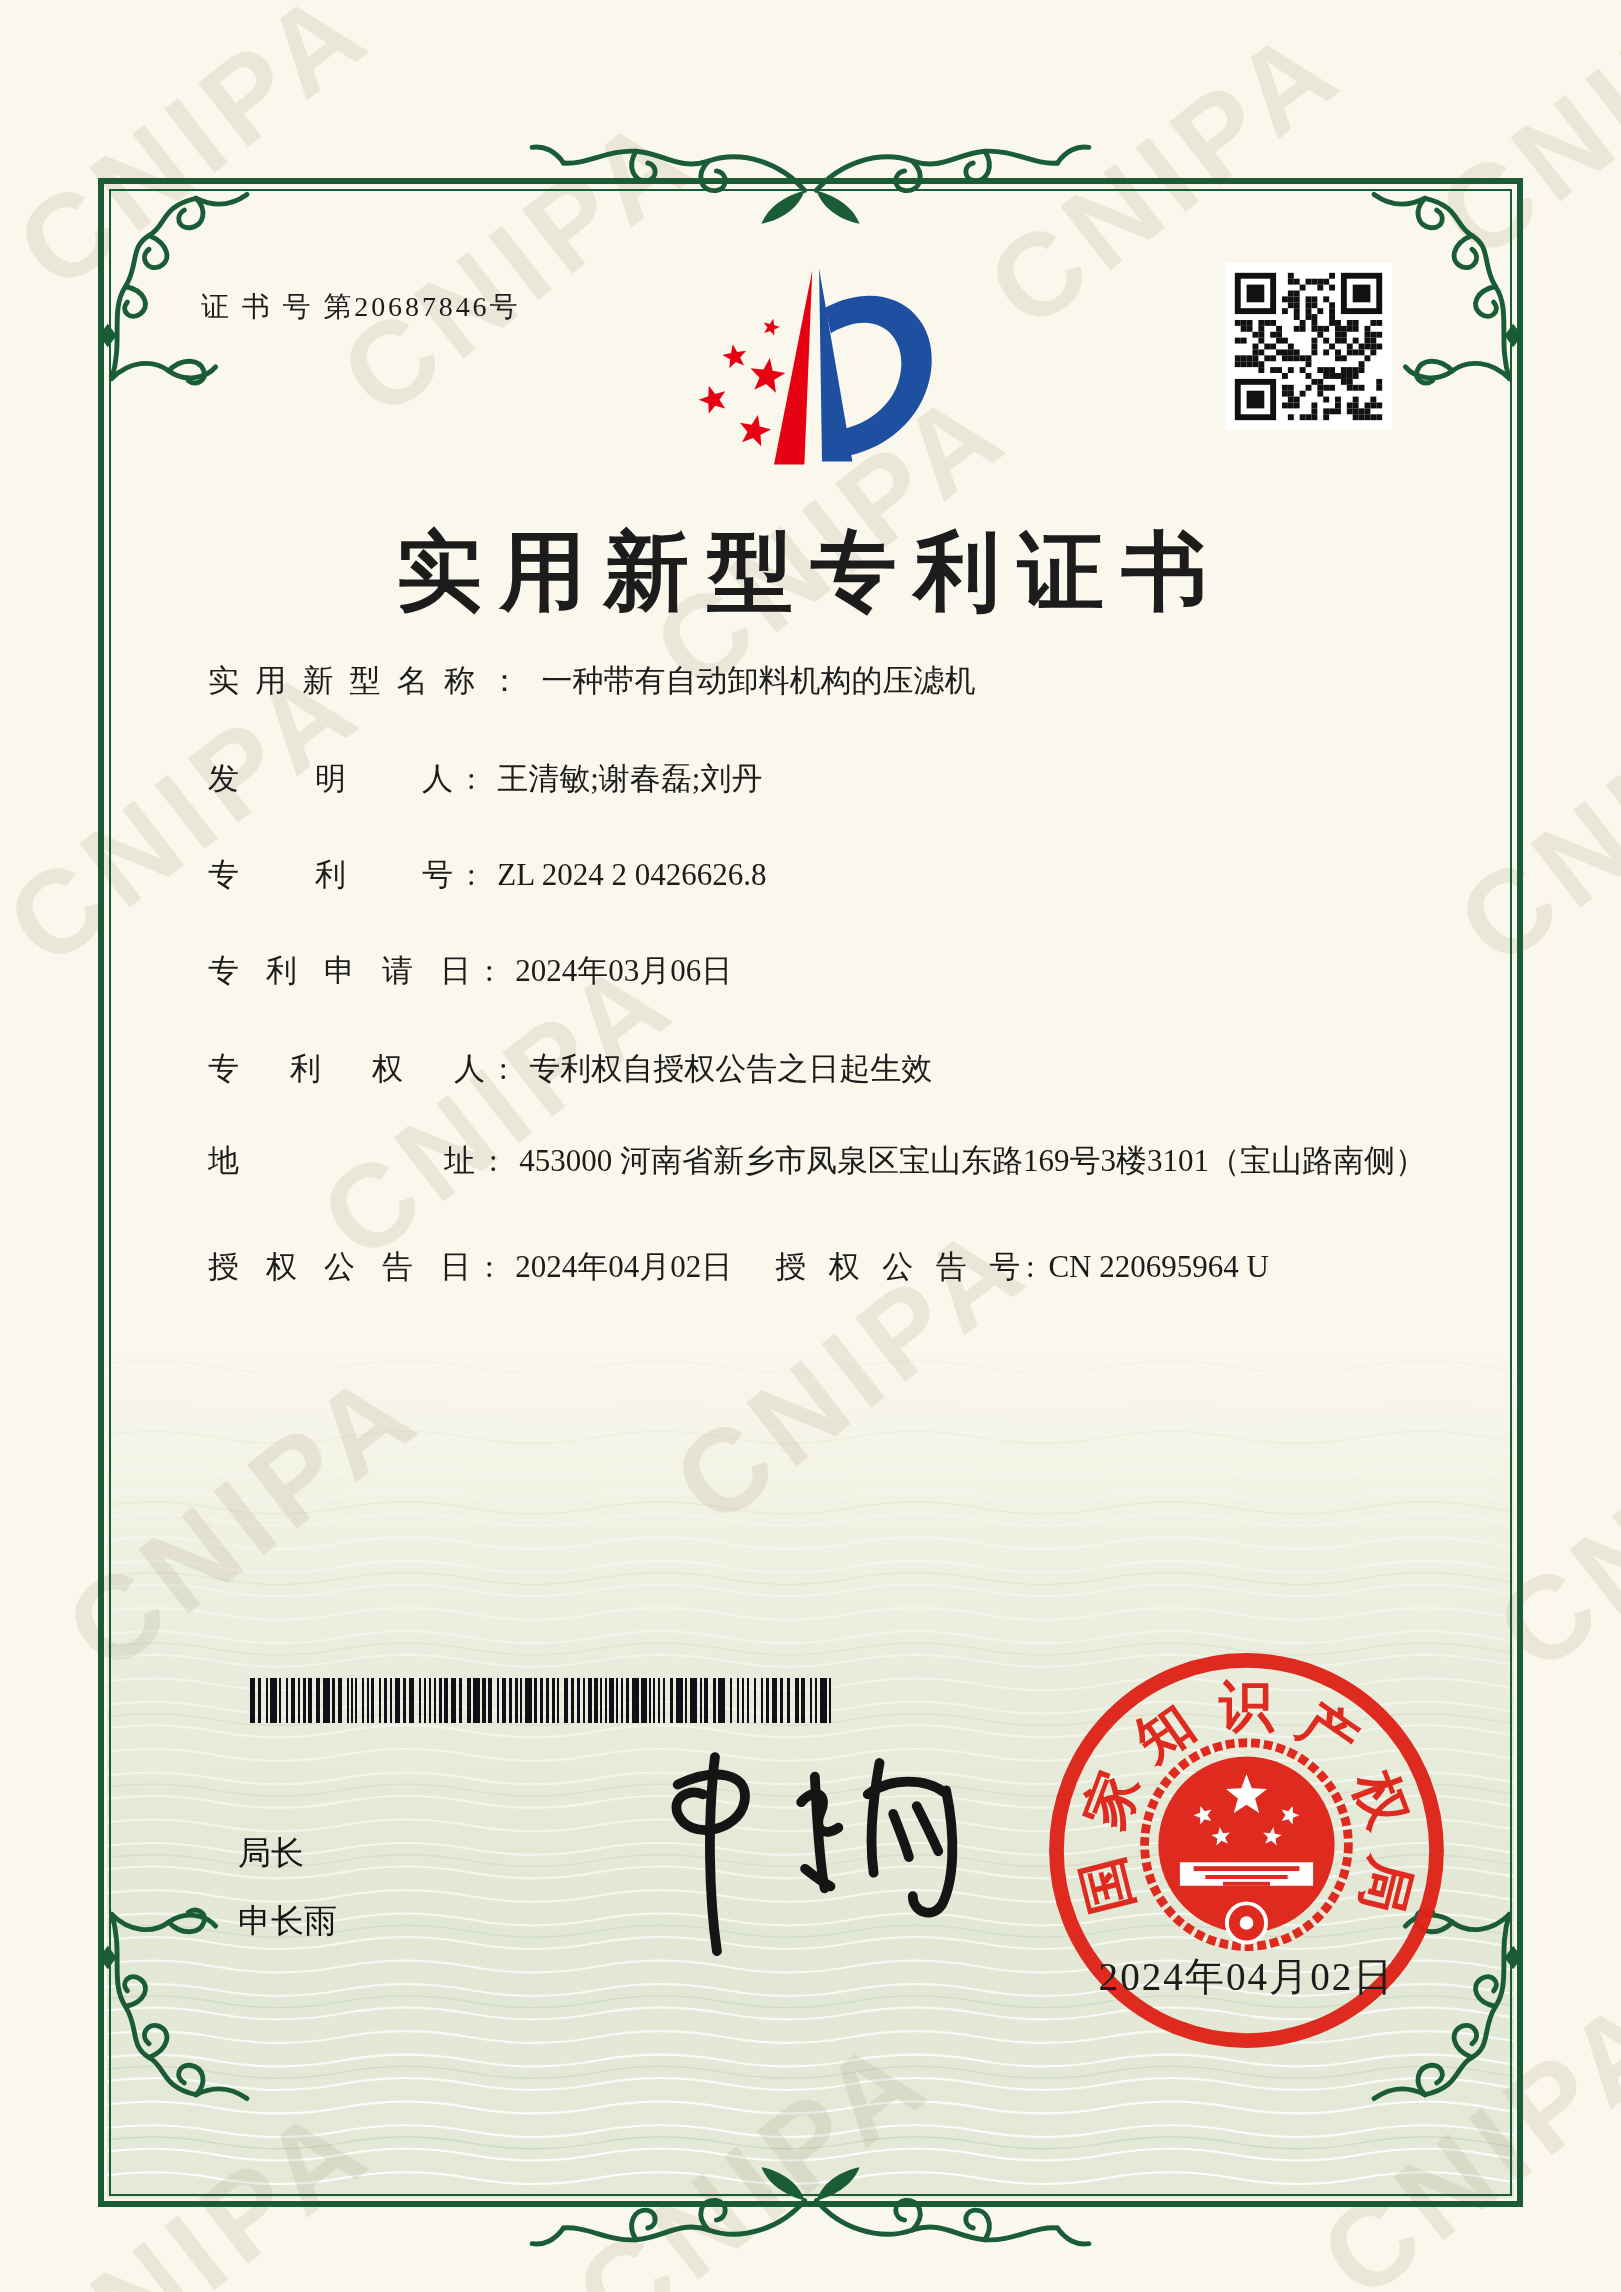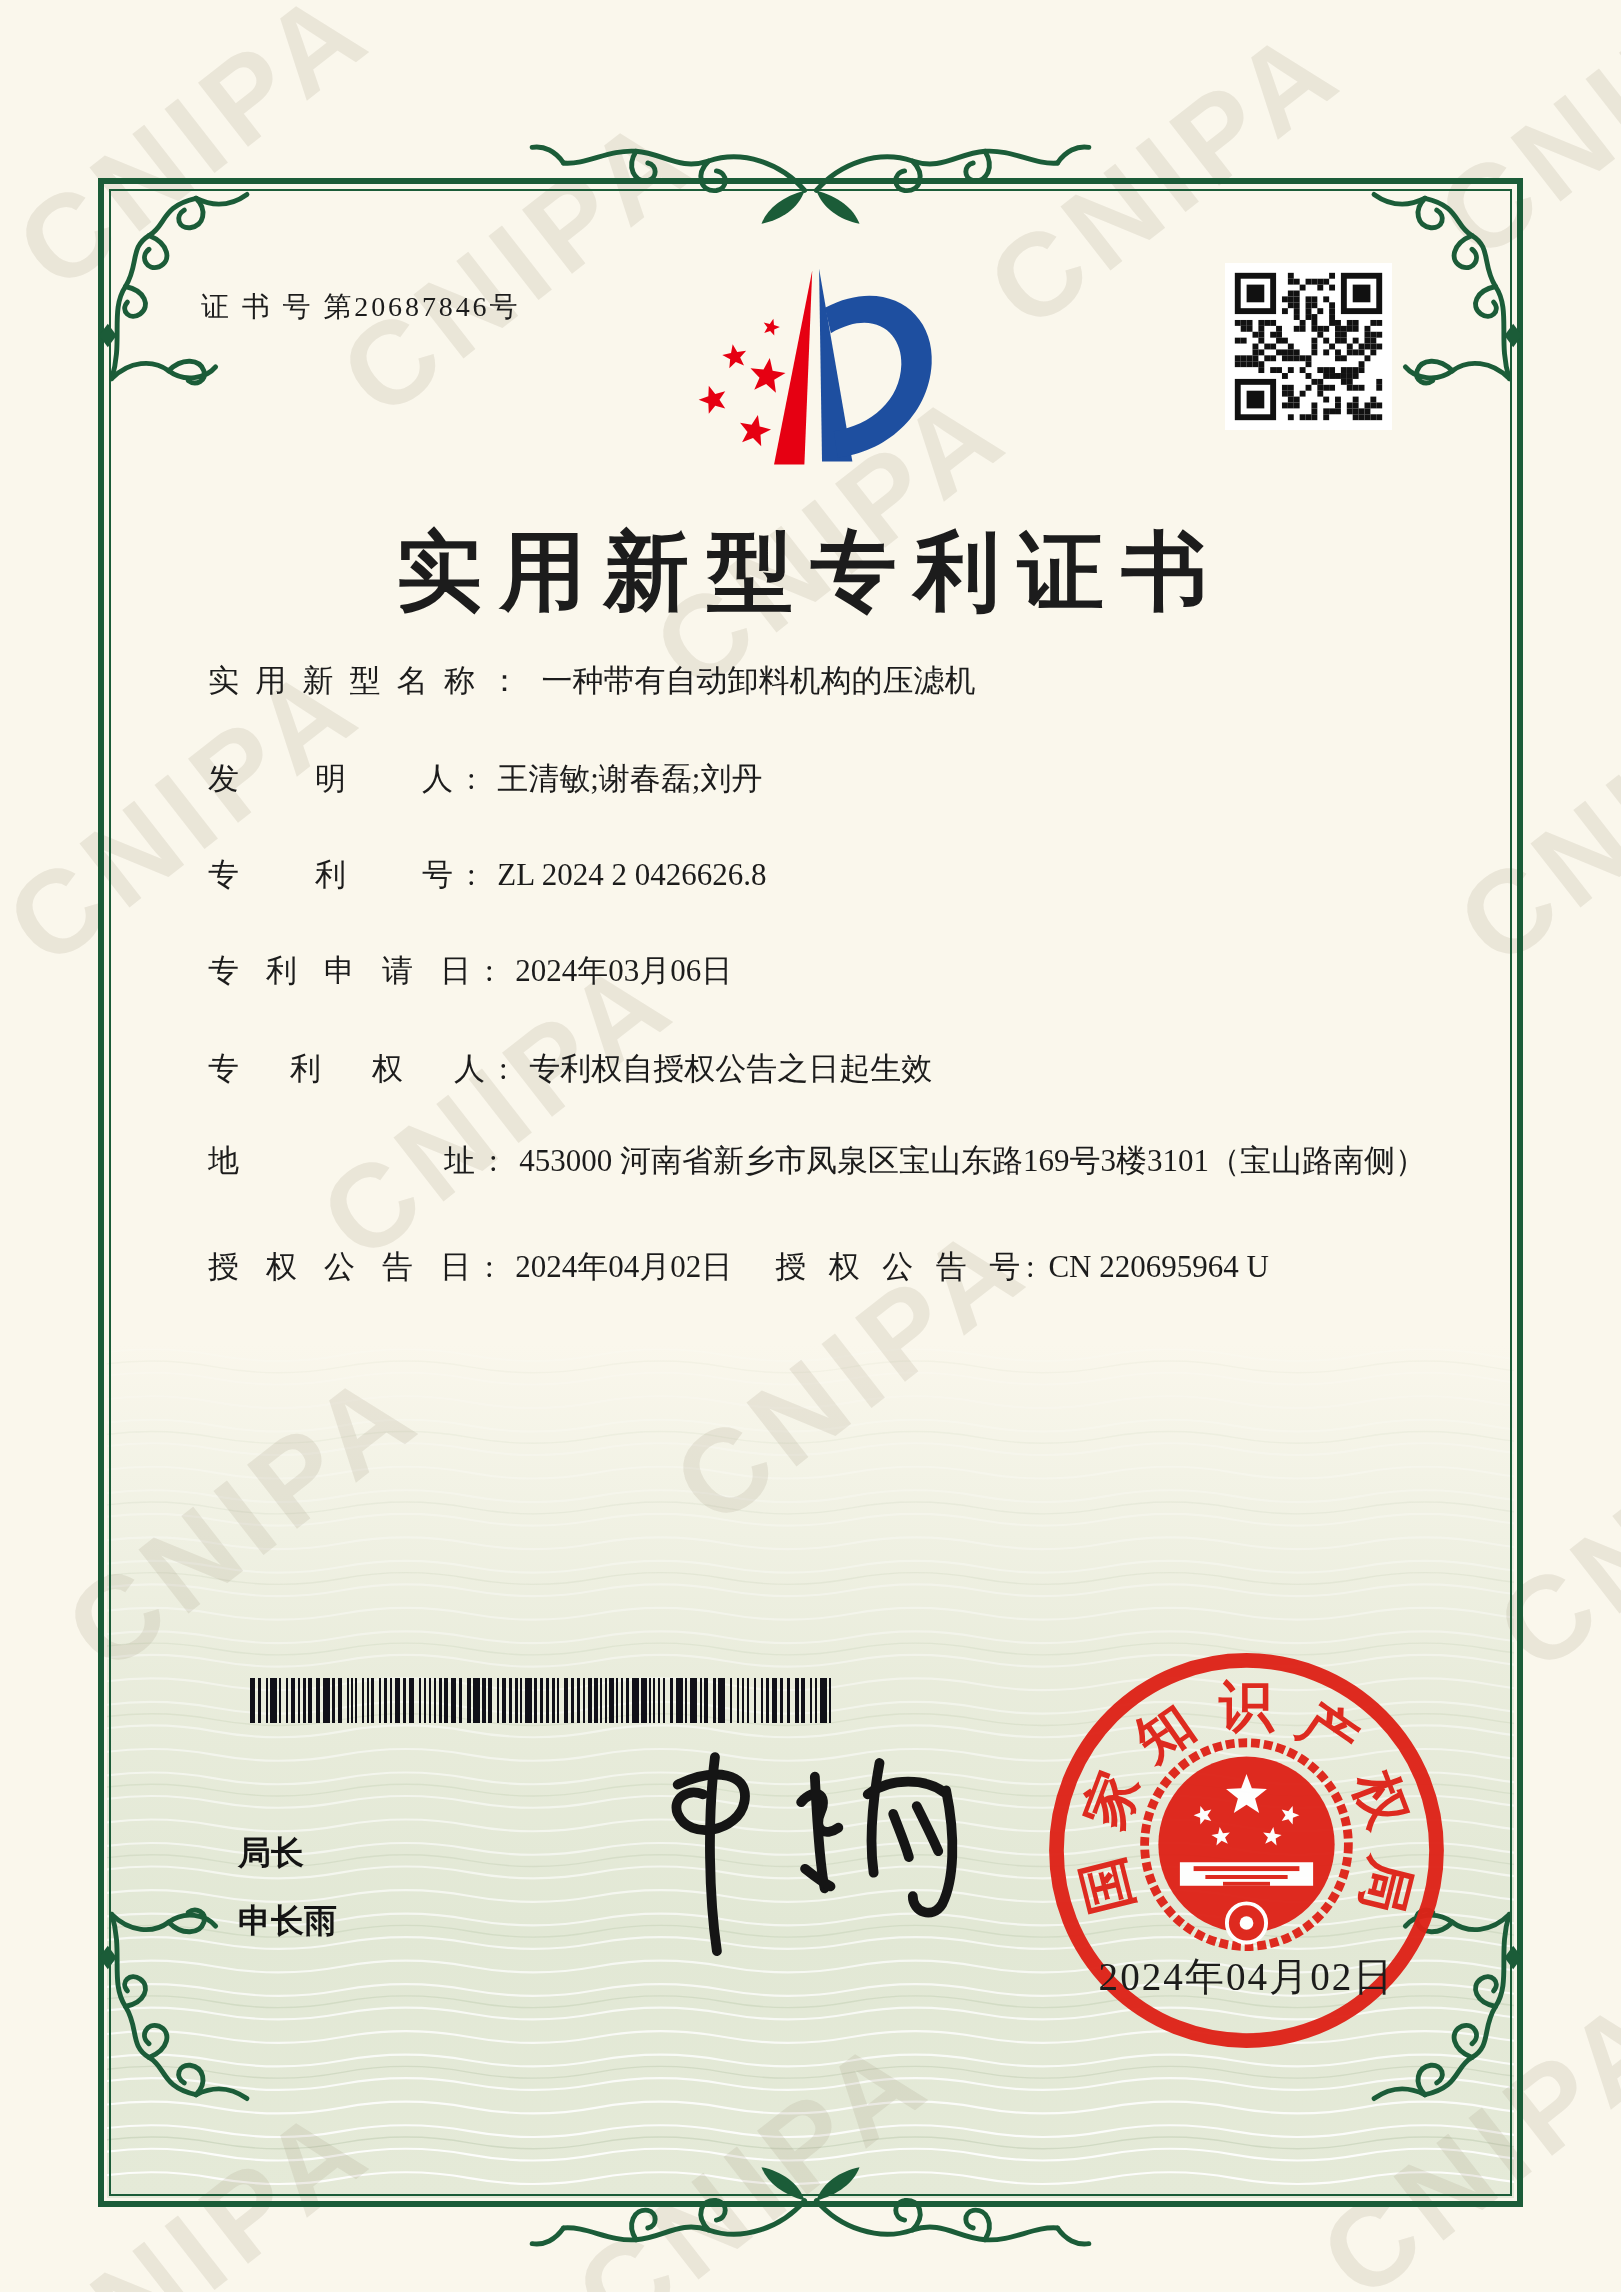--- a/index.html
+++ b/index.html
@@ -71,21 +71,21 @@
     font-size:30px;line-height:2.12;text-align:justify;z-index:3;
   }
   .paras p{margin:0 0 23.5px 0;text-indent:65px;}
 
   
   .barcode{position:absolute;left:250px;top:1678px;width:592px;height:45px;z-index:3;font-size:0;}
   .barcode i{display:inline-block;height:100%;background:#101018;}
   .bureau{
     position:absolute;left:238px;top:1819px;z-index:3;
     font-family:"Liberation Sans","DejaVu Sans",sans-serif;
-    font-size:33px;font-weight:700;line-height:2.05;color:#141414;
+    font-size:33px;font-weight:400;line-height:2.05;color:#141414;
   }
   .sig{position:absolute;left:568px;top:1751px;z-index:3;}
   .seal{position:absolute;left:1031px;top:1635px;z-index:4;opacity:0.96;}
   .seal-arc{font-family:"Liberation Serif","DejaVu Serif",serif;font-size:56px;font-weight:700;fill:#DE2318;}
   .seal-date{font:500 40px "Liberation Serif","DejaVu Serif",serif;fill:#141414;letter-spacing:2px;}
   .footer{
     position:absolute;left:0;right:0;top:2103px;text-align:center;
     font-size:25.5px;color:#333;z-index:3;
   }
 </style>

